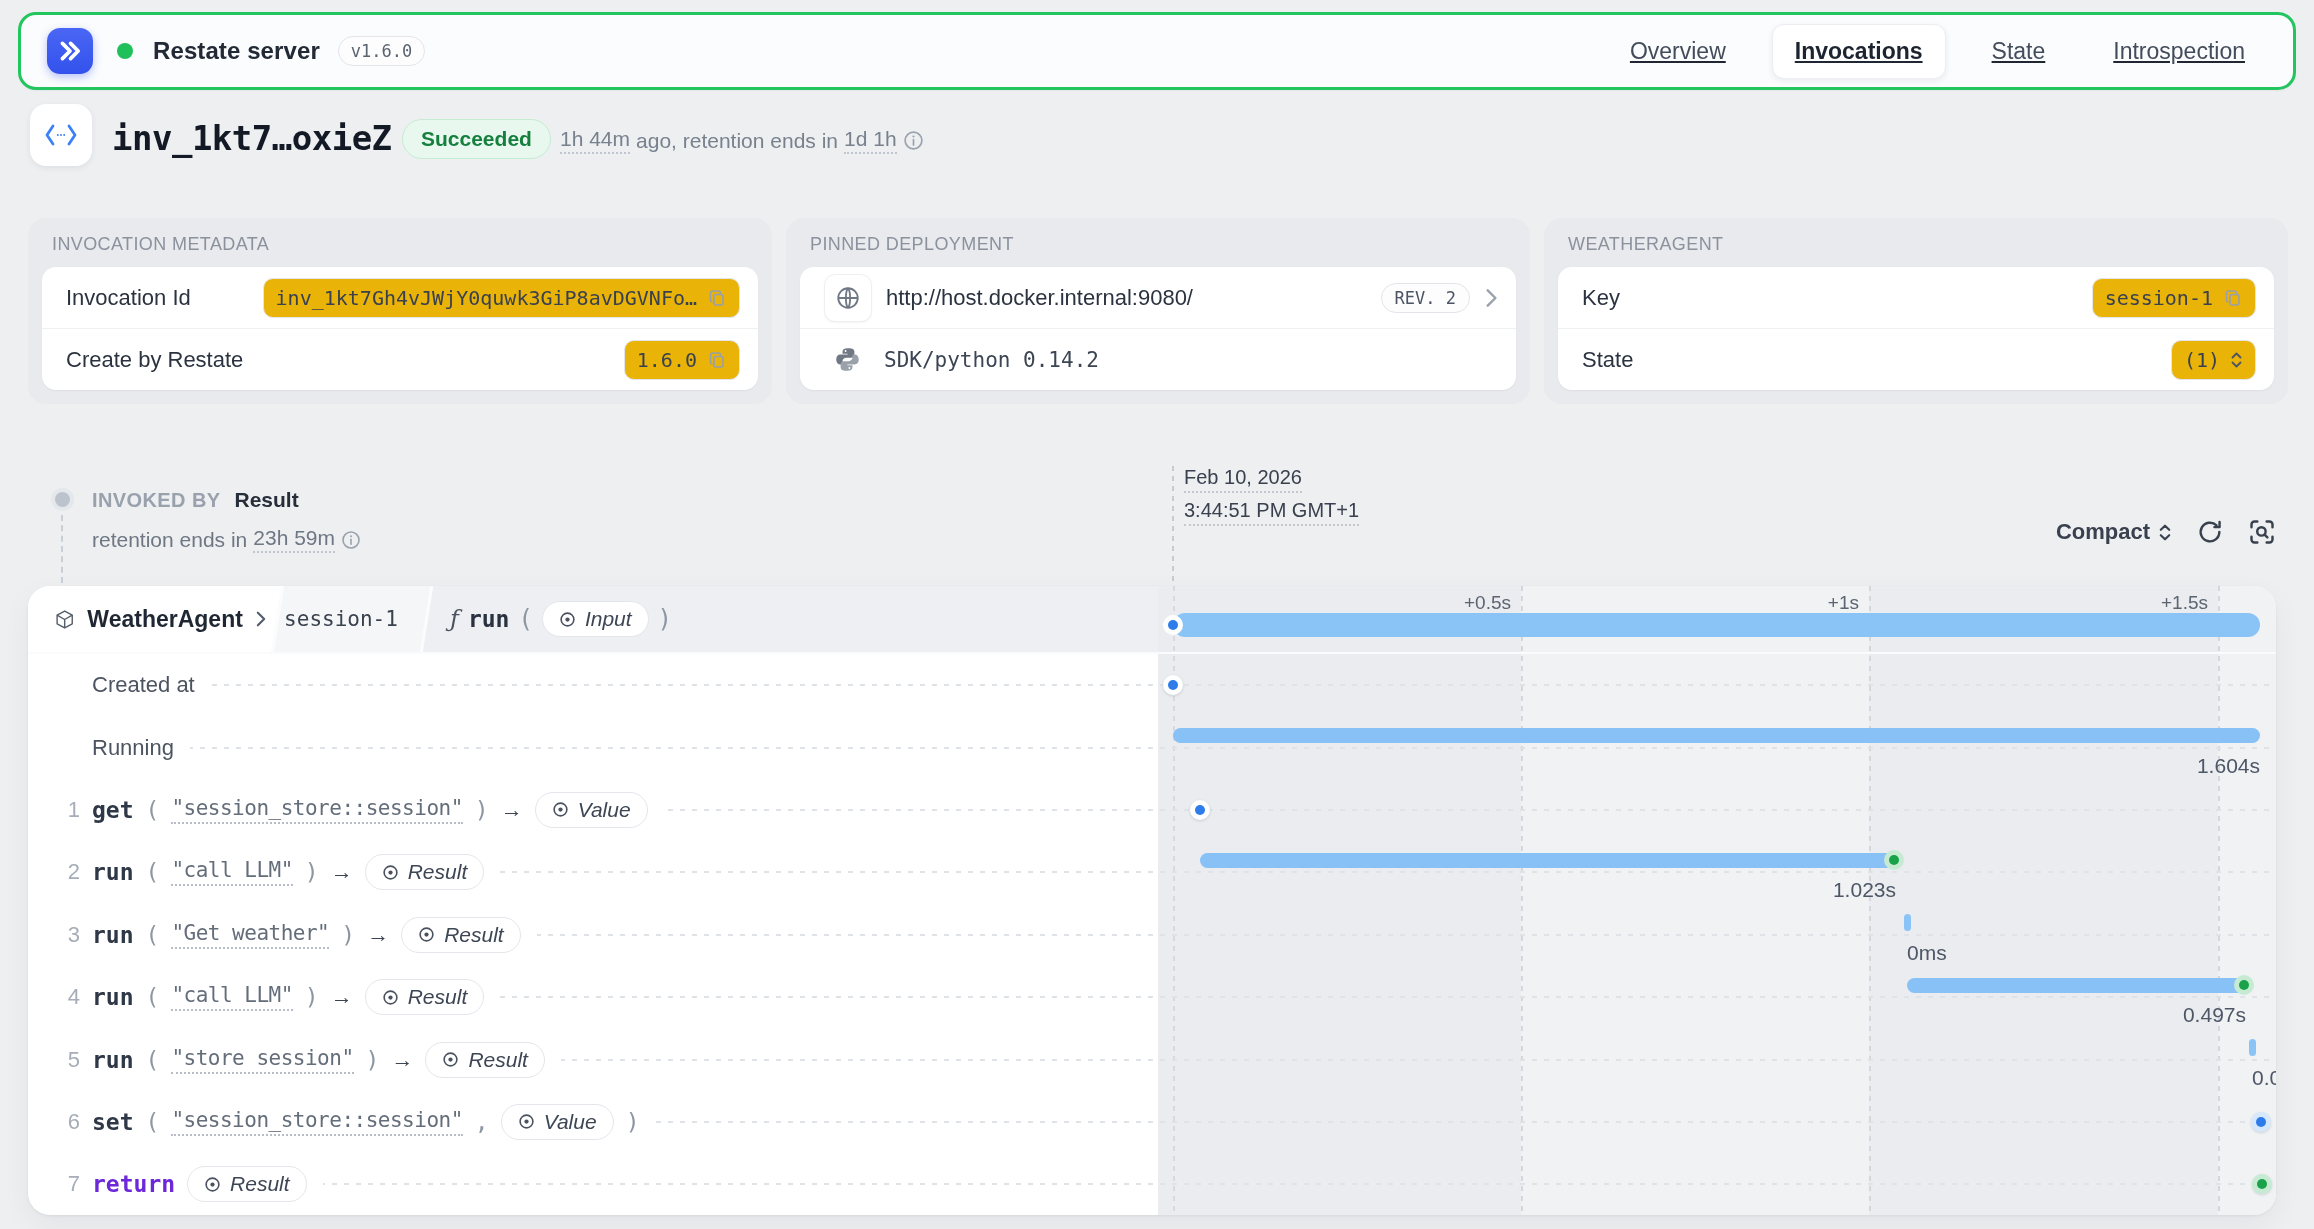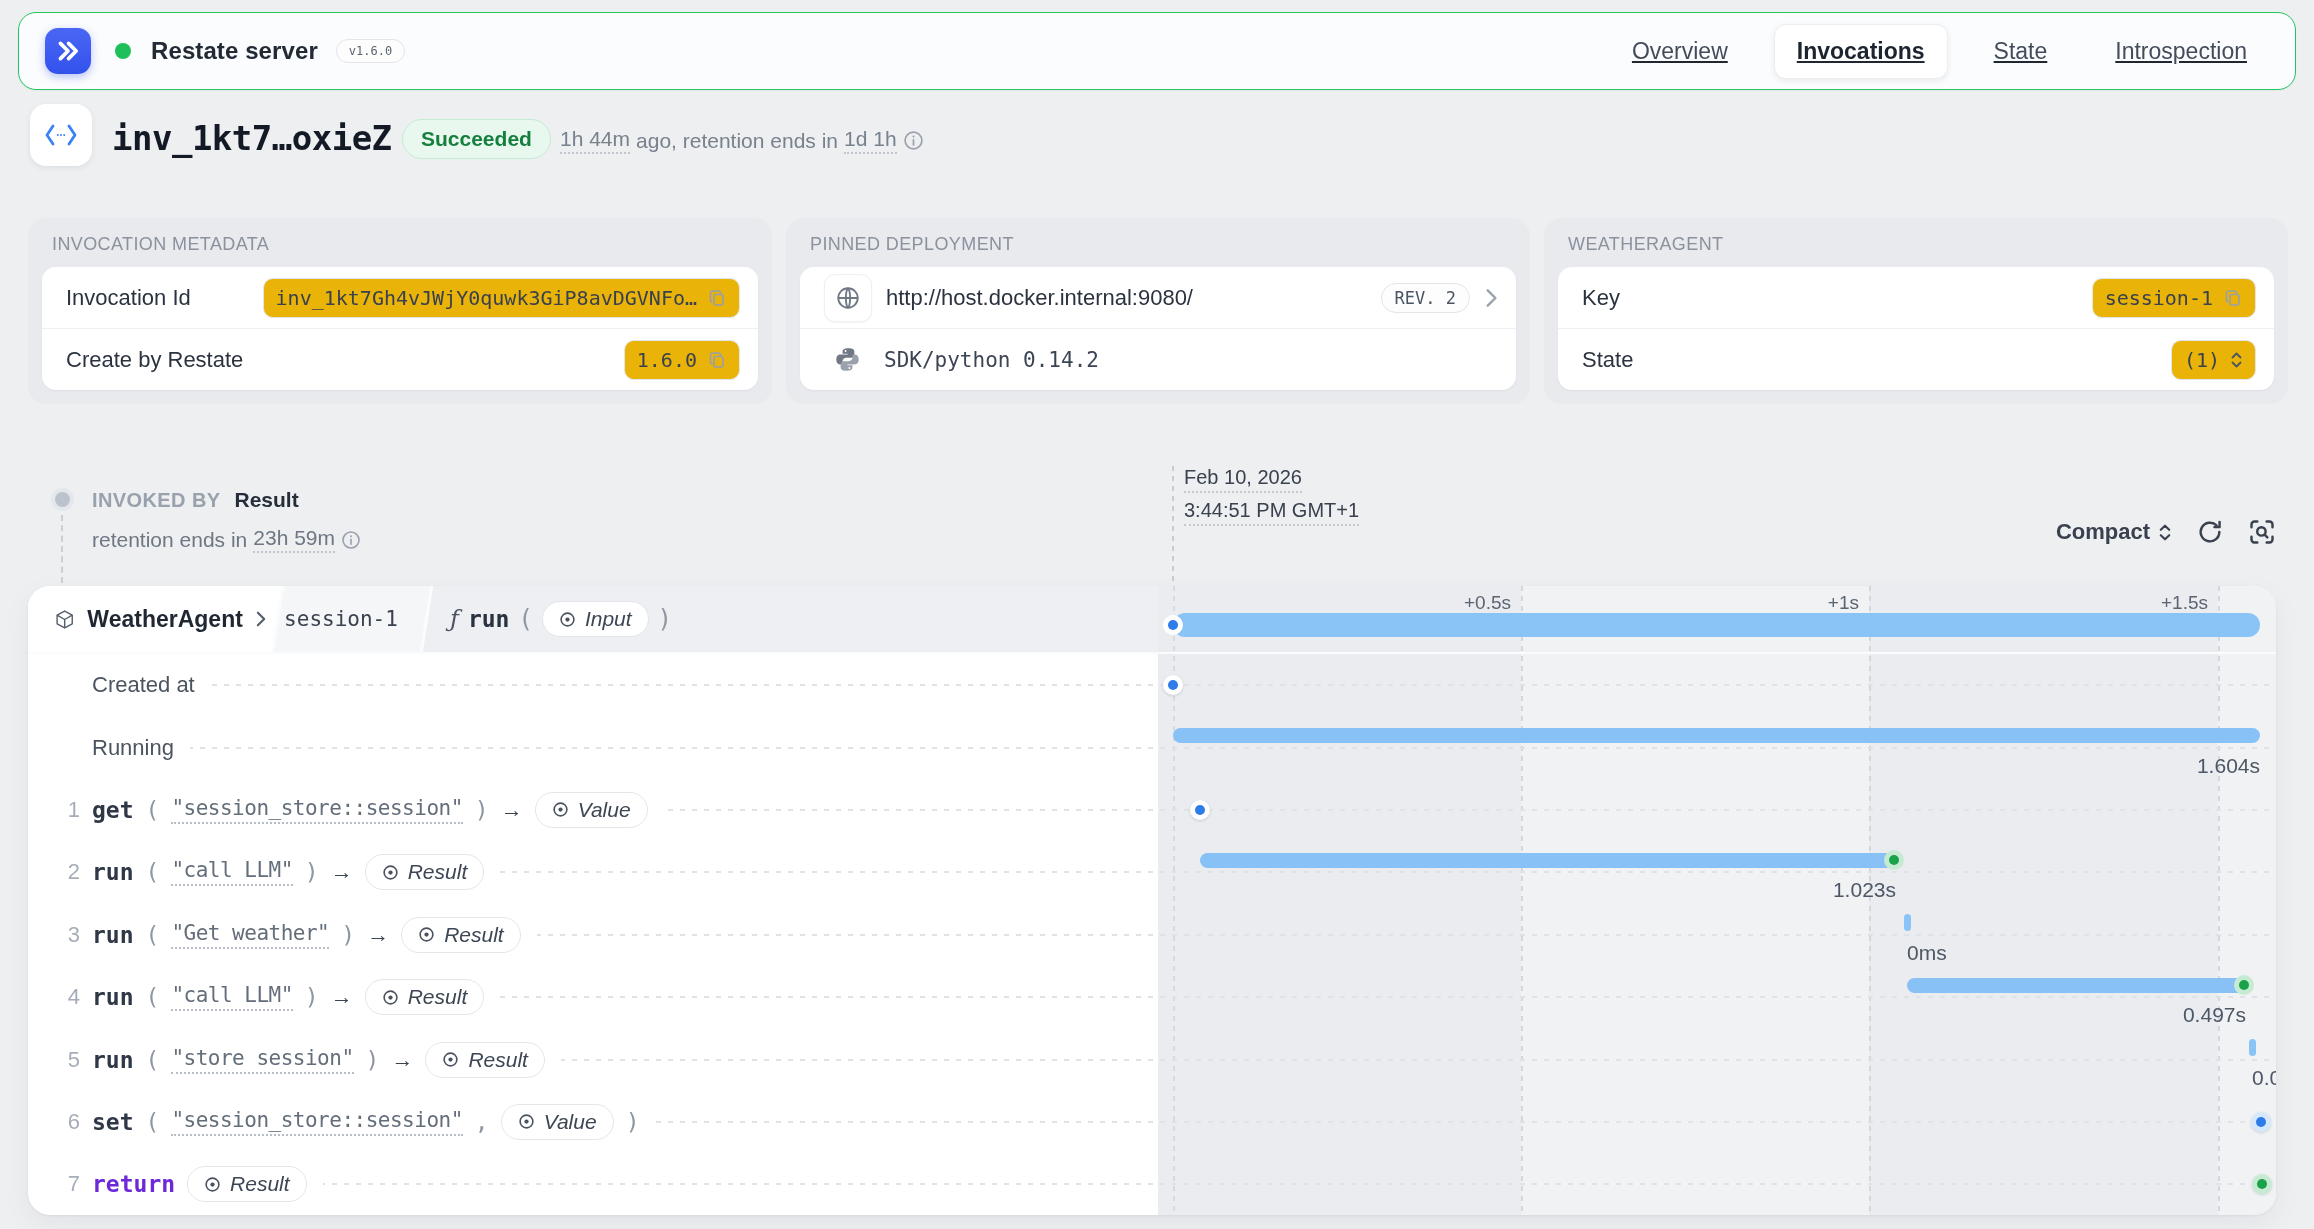--- a/index.html
+++ b/index.html
@@ -2,28 +2,28 @@
 <html><head>
 <meta charset="utf-8">
 <style>
   html,body{margin:0;padding:0;}
   .page{position:relative;width:2314px;height:1229px;background:#edeff1;overflow:hidden;
         font-family:"Liberation Sans",sans-serif;color:#1f2733;}
   .abs{position:absolute;}
   .mono{font-family:"DejaVu Sans Mono",monospace;}
 
   
-  .topbar{left:18px;top:12px;width:2278px;height:78px;background:#fbfcfd;border:1px solid #22c55e;
+  .topbar{left:18px;top:12px;width:2278px;height:78px;background:#fbfcfd;border:3px solid #22c55e;
           border-radius:18px;box-shadow:0 1px 2px rgba(16,24,40,.04);display:flex;align-items:center;
           padding:0 26px;box-sizing:border-box;}
   .logo{width:46px;height:46px;border-radius:13px;background:linear-gradient(180deg,#4a66f4,#3352ec);
         display:flex;align-items:center;justify-content:center;box-shadow:0 3px 8px rgba(51,82,236,.35);}
   .statusdot{width:16px;height:16px;border-radius:50%;background:#1fc05a;margin-left:24px;}
   .appname{font-size:24px;font-weight:700;color:#222a36;margin-left:20px;letter-spacing:.1px;}
-  .verpill{margin-left:18px;font-size:12px;color:#5a6370;border:1px solid #e2e5e9;background:#fdfdfe;
+  .verpill{margin-left:18px;font-size:17px;color:#5a6370;border:1px solid #e2e5e9;background:#fdfdfe;
            border-radius:999px;padding:4px 12px;}
   .tabs{margin-left:auto;display:flex;align-items:center;gap:24px;text-decoration:underline;}
   .tab{font-size:23px;color:#434c5b;padding:13px 22px;border-radius:12px;cursor:pointer;}
   .tab.active{background:#fff;color:#1c2430;font-weight:700;border:1px solid #eceef2;
               box-shadow:0 2px 6px rgba(16,24,40,.08);}
 
   
   .codebox{left:30px;top:104px;width:62px;height:62px;border-radius:16px;background:#fff;
            box-shadow:0 2px 6px rgba(16,24,40,.07);display:flex;align-items:center;justify-content:center;}
   .invtitle{left:112px;top:118px;font-size:34px;font-weight:700;color:#131a26;letter-spacing:-.5px;}

